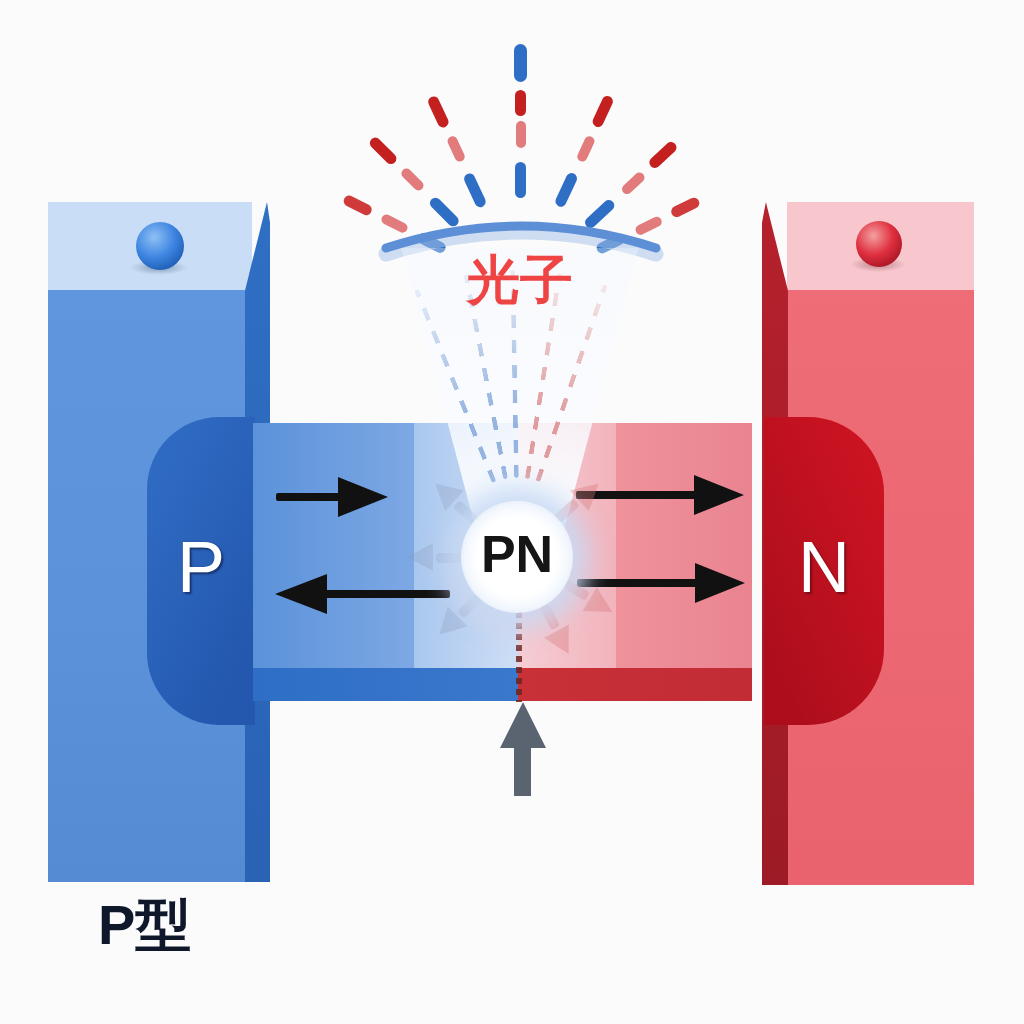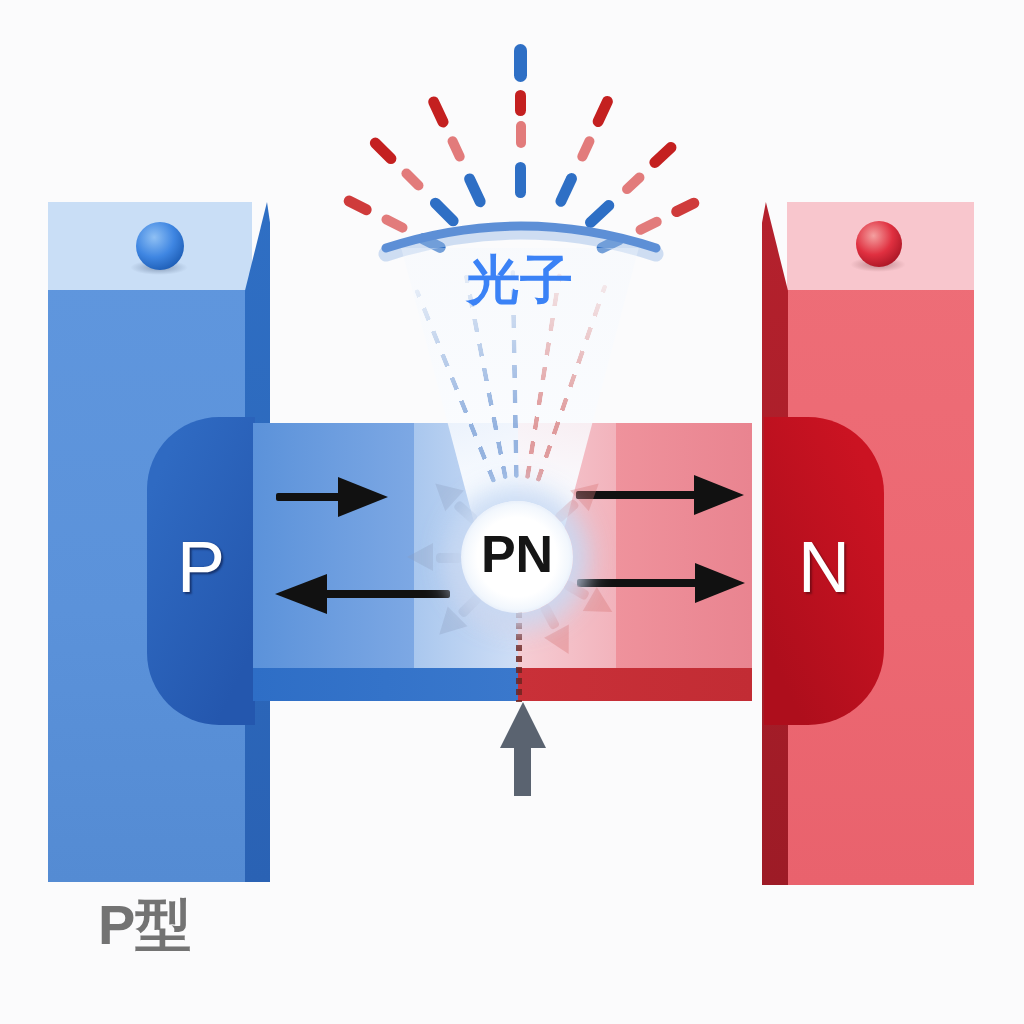--- a/index.html
+++ b/index.html
@@ -100,23 +100,23 @@
   .ray-v .d-r2 { bottom:172px; height:26px; }
   .d-b2 { bottom:206px; left:-7px; width:13px; height:38px; background:#2e6fc5; }
   .ray-o .d-b1 { bottom:85px; height:30px; }
   .ray-o .d-r1 { bottom:128px; height:28px; }
   .ray-o .d-r2 { bottom:168px; height:30px; background:#cf3b3b; }
 
   .arc-svg { left:370px; top:198px; z-index:3; }
 
   
   .photon-label { left:410px; top:252px; width:220px; text-align:center; z-index:5;
-    font-size:53px; line-height:56px; font-weight:700; color:#3b82f6; }
+    font-size:53px; line-height:56px; font-weight:700; color:#ef4444; }
   .ptype-label { left:98px; top:893px; width:220px; z-index:5;
-    font-size:56px; line-height:64px; font-weight:700; color:#737373; }
+    font-size:56px; line-height:64px; font-weight:700; color:#0f172a; }
 </style>
 </head>
 <body>
 
 <div class="stage">
 
   <div class="abs p-face"></div>
   <div class="abs p-cap"></div>
   <div class="abs p-facet"></div>
   <div class="abs p-bulge"></div>

